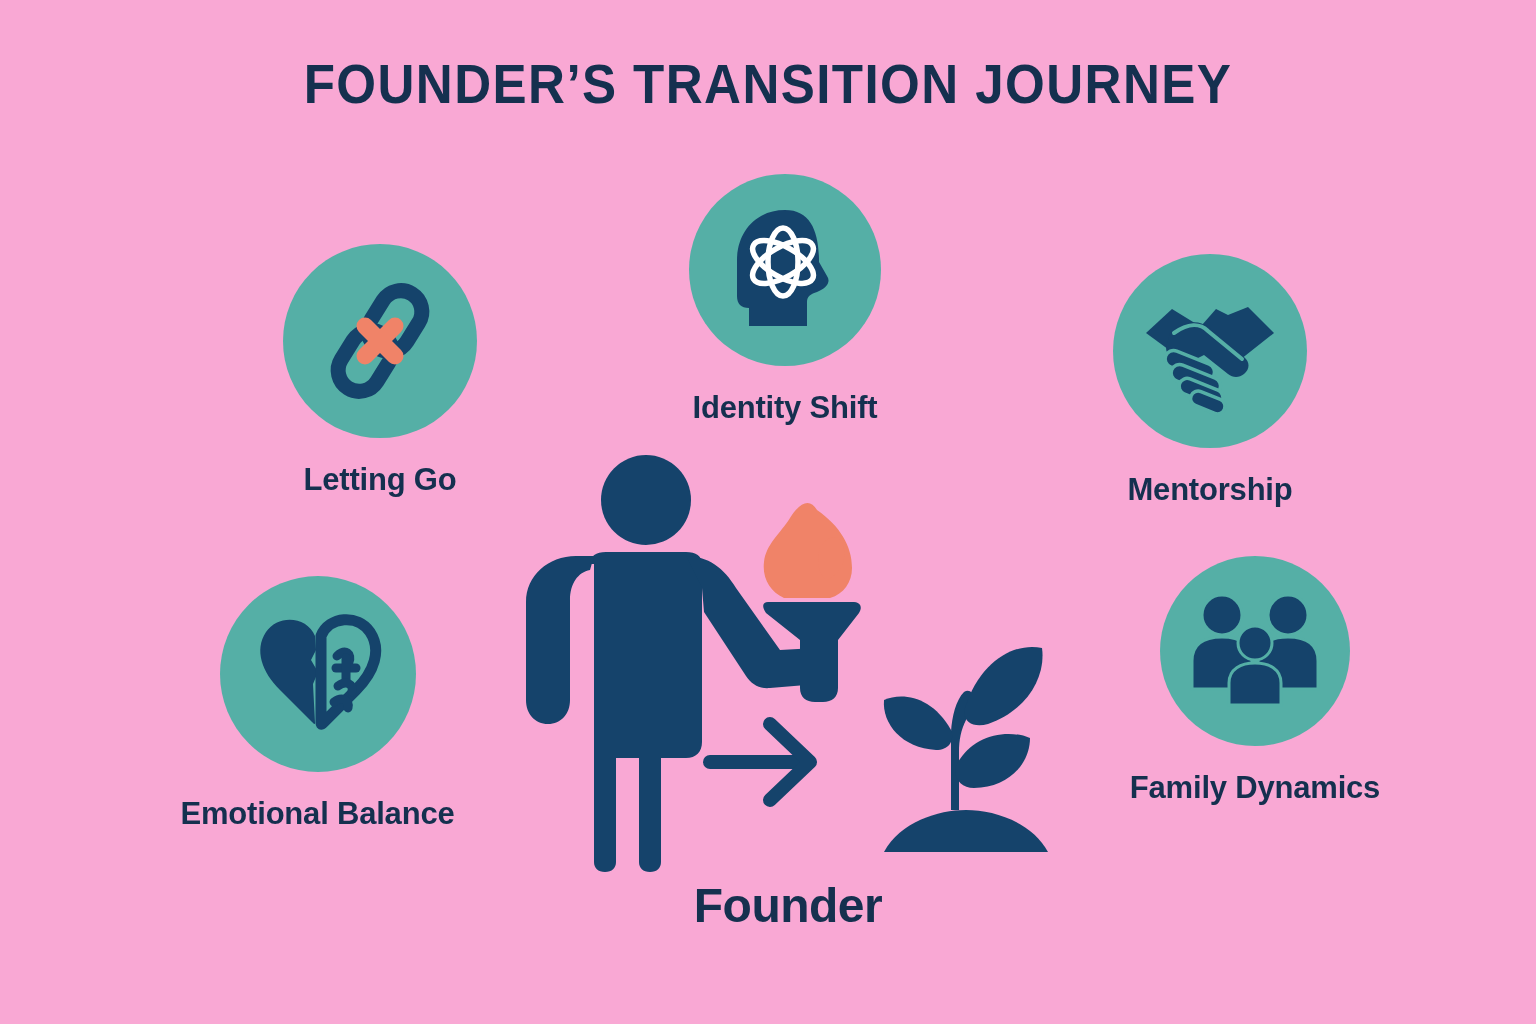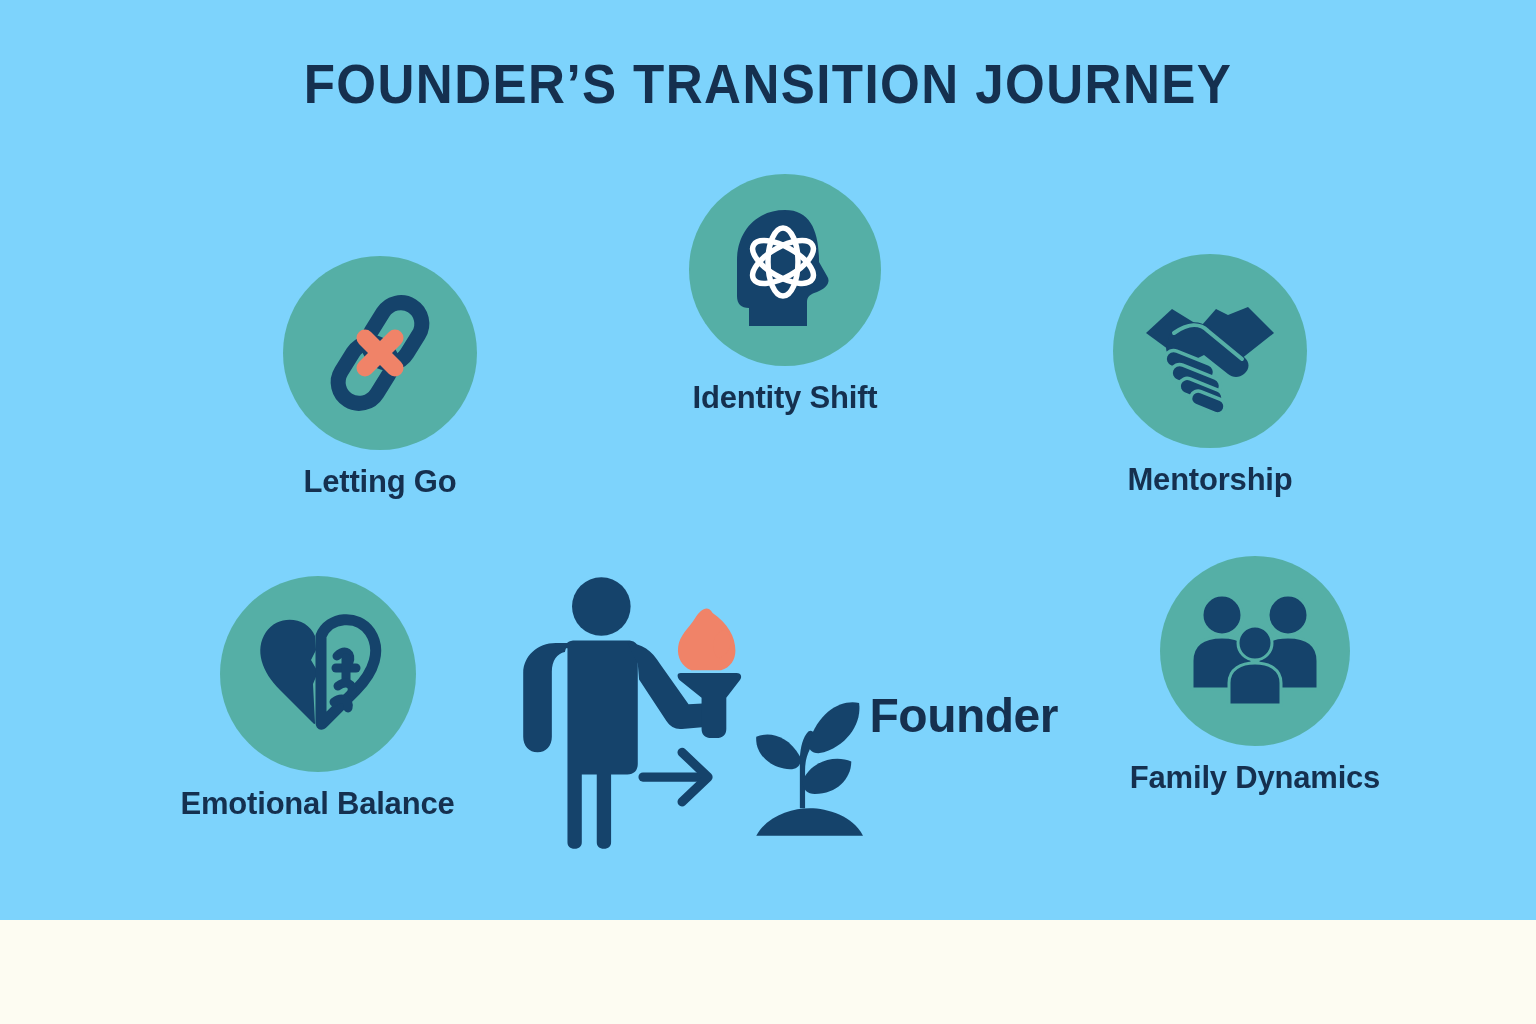--- a/index.html
+++ b/index.html
@@ -10,22 +10,22 @@
     width: 1536px;
     height: 1024px;
     background: #fdfcf2;
     font-family: "Liberation Sans", sans-serif;
     overflow: hidden;
     position: relative;
   }
   #stage {
     position: relative;
     width: 1536px;
-    height: 920px;
-    background: #7dd3fc;
+    height: 1024px;
+    background: #f9a8d4;
   }
   .title {
     position: absolute;
     left: 0;
     top: 52px;
     width: 1536px;
     text-align: center;
     font-family: "Liberation Sans", sans-serif;
     font-weight: 700;
     font-size: 55px;
@@ -42,49 +42,49 @@
     align-items: center;
   }
   .circle {
     border-radius: 50%;
     background: #55afa6;
     display: flex;
     align-items: center;
     justify-content: center;
   }
   .node-label {
-    margin-top: 14px;
+    margin-top: 24px;
     font-family: "Liberation Sans", sans-serif;
     font-weight: 700;
     font-size: 31px;
     color: #15304f;
     white-space: nowrap;
     letter-spacing: -0.2px;
   }
   
-  #node-letting-go   { left: 210px;  top: 256px; width: 340px; }
+  #node-letting-go   { left: 210px;  top: 244px; width: 340px; }
   #node-identity     { left: 560px;  top: 174px; width: 450px; }
   #node-mentorship   { left: 990px;  top: 254px; width: 440px; justify-content: space-between; }
   #node-emotional    { left: 80px;   top: 576px; width: 475px; }
   #node-family       { left: 1015px; top: 556px; width: 480px; }
 
   #node-letting-go .circle { width: 194px; height: 194px; }
   #node-identity .circle   { width: 192px; height: 192px; }
   #node-mentorship .circle { width: 194px; height: 194px; }
   #node-emotional .circle  { width: 196px; height: 196px; }
   #node-family .circle     { width: 190px; height: 190px; }
 
   #center-group {
     position: absolute;
     left: 518px;
     top: 452px;
     width: 540px;
     height: 520px;
     display: flex;
-    flex-direction: row;
+    flex-direction: column;
     align-items: center;
   }
   #center-scene { width: 540px; height: 420px; }
   .center-label {
     font-family: "Liberation Sans", sans-serif;
     font-weight: 700;
     font-size: 48px;
     color: #15304f;
     margin-top: 6px;
     letter-spacing: -0.5px;

